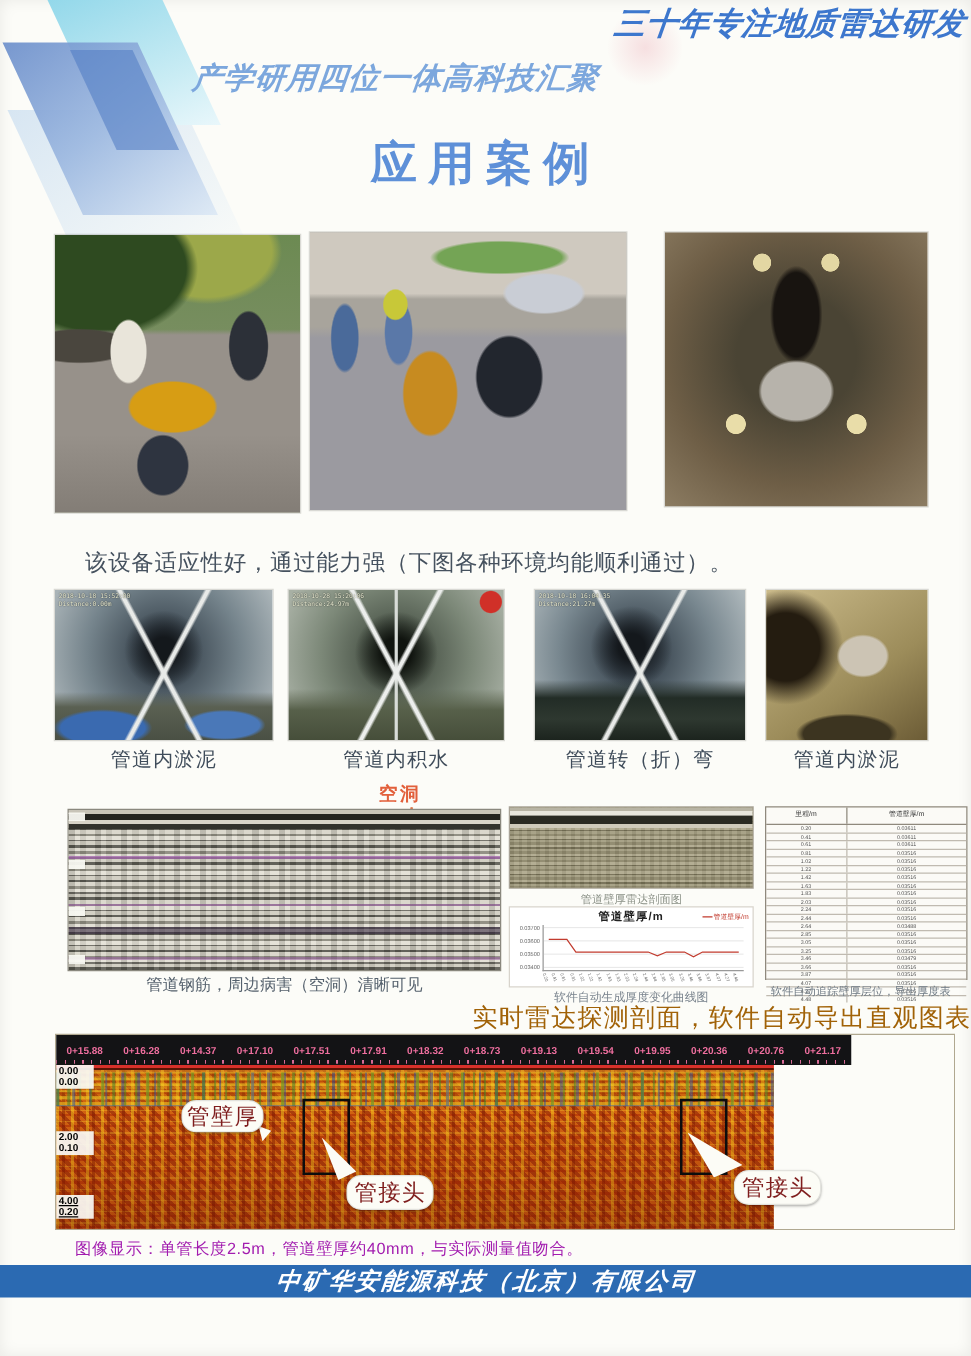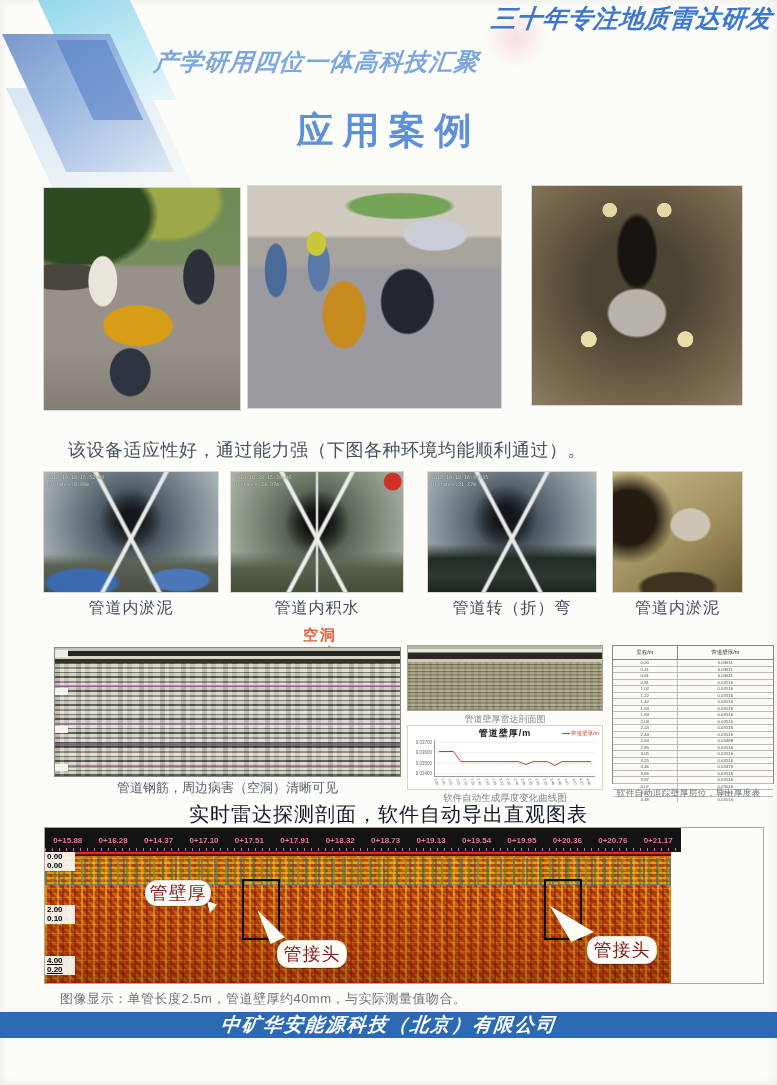--- a/index.html
+++ b/index.html
@@ -123,29 +123,29 @@
      border:1px solid #8f897d;font-size:4.3px;color:#555;}
   #table-head{display:flex;height:13px;align-items:center;border-bottom:1px solid #8f897d;
      font-size:5.5px;color:#333;}
   .th1{width:40%;text-align:center;border-right:1px solid #8f897d;height:100%;line-height:13px;}
   .th2{width:60%;text-align:center;height:100%;line-height:13px;}
   .trow{display:flex;height:5.5px;border-bottom:1px solid #c0bab0;}
   .trow:last-child{border-bottom:none;}
   .tc1{width:40%;text-align:center;border-right:1px solid #c0bab0;line-height:5.5px;}
   .tc2{width:60%;text-align:center;line-height:5.5px;}
   #table-caption{left:600px;width:177px;top:787px;text-align:center;font-size:9px;color:#6f7a84;}
-  #headline{left:0;width:777px;top:801px;text-align:center;font-size:20px;color:#0f172a;letter-spacing:1px;}
+  #headline{left:0;width:777px;top:801px;text-align:right;font-size:20px;color:#a16207;letter-spacing:1px;}
   
   #profile{left:45px;top:828px;width:718px;height:155px;box-shadow:0 0 0 1px #b0a890;}
   #ruler{position:absolute;left:0;top:0;width:636px;height:24px;background:#131315;}
   #ruler-labels{display:flex;justify-content:space-around;align-items:center;height:100%;
      font-size:8px;font-weight:bold;color:#ef6f9f;}
   #ruler::after{content:"";position:absolute;left:0;bottom:1px;width:100%;height:3px;
      background:repeating-linear-gradient(90deg,#d86a96 0 1px,rgba(0,0,0,0) 1px 7px);}
-  #pbody{position:absolute;left:0;top:24px;width:626px;height:131px;background:
+  #pbody{position:absolute;left:0;top:24px;width:574px;height:131px;background:
      linear-gradient(180deg,#d8302a 0 2px,#5a1404 2px 4px,rgba(220,160,40,.5) 4px 6px,rgba(0,0,0,0) 6px),
      repeating-linear-gradient(90deg,rgba(250,205,30,.5) 0 2px,rgba(0,0,0,0) 2px 5px,rgba(120,24,0,.45) 5px 7px,rgba(0,0,0,0) 7px 12px),
      repeating-linear-gradient(0deg,rgba(170,40,4,.55) 0 2px,rgba(0,0,0,0) 2px 4px,rgba(255,215,50,.3) 4px 5px,rgba(0,0,0,0) 5px 9px),
      repeating-linear-gradient(45deg,rgba(90,20,0,.25) 0 3px,rgba(255,180,20,.2) 3px 6px),
      #c64d10;}
   #pband{position:absolute;left:0;top:6px;width:100%;height:26px;border-bottom:1px solid rgba(60,90,170,.5);background:
      repeating-linear-gradient(90deg,rgba(70,130,40,.55) 0 2px,rgba(0,0,0,0) 2px 9px),
      repeating-linear-gradient(90deg,rgba(40,80,160,.5) 0 2px,rgba(0,0,0,0) 2px 13px),
      repeating-linear-gradient(0deg,rgba(250,220,40,.55) 0 2px,rgba(0,0,0,0) 2px 5px),
      rgba(200,120,10,.25);}
@@ -158,21 +158,21 @@
   .bubble{position:absolute;display:flex;align-items:center;justify-content:center;
      background:#fcfcf6;border:1px solid rgba(0,0,0,.1);border-radius:12px;
      font-size:18px;color:#7f1d1d;box-shadow:0 1px 2px rgba(0,0,0,.3);letter-spacing:1px;}
   #wall-bubble{left:100px;top:28px;width:64px;height:24px;}
   #joint1-bubble{left:232px;top:88px;width:68px;height:26px;}
   #joint2-bubble{left:542px;top:84px;width:68px;height:26px;}
   .tail{position:absolute;background:#fcfcf6;}
   #wall-tail{left:162px;top:49px;width:10px;height:12px;clip-path:polygon(0 0,100% 30%,30% 100%);}
   #joint1-tail{left:210px;top:58px;width:30px;height:34px;clip-path:polygon(8% 0,100% 80%,52% 100%);}
   #joint2-tail{left:505px;top:54px;width:44px;height:36px;clip-path:polygon(0 0,100% 72%,48% 100%);}
-  #profile-note{left:60px;top:990px;font-size:13px;color:#737373;letter-spacing:.5px;}
+  #profile-note{left:60px;top:990px;font-size:13px;color:#a21caf;letter-spacing:.5px;}
   #footer-bar{left:0;top:1012px;width:777px;height:26px;background:#2b6ab2;
      display:flex;align-items:center;justify-content:center;}
   #footer-text{font-size:19px;font-weight:bold;font-style:italic;color:#fff;
      letter-spacing:2px;transform:skewX(-6deg);}
 </style>
 </head>
 <body>
 
 <div id="page">
 

